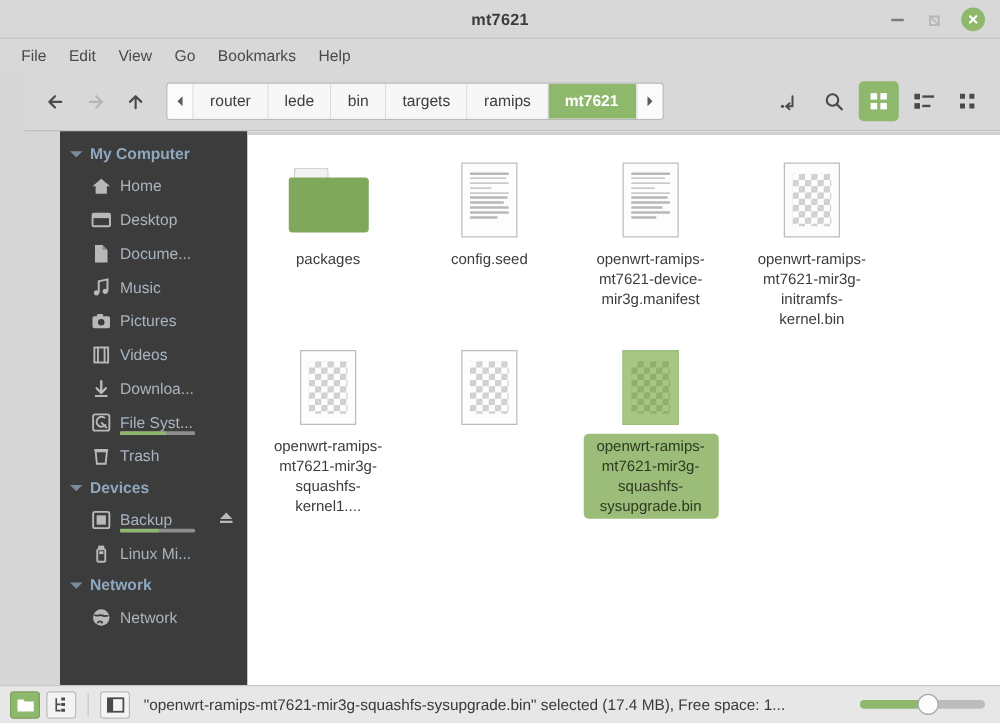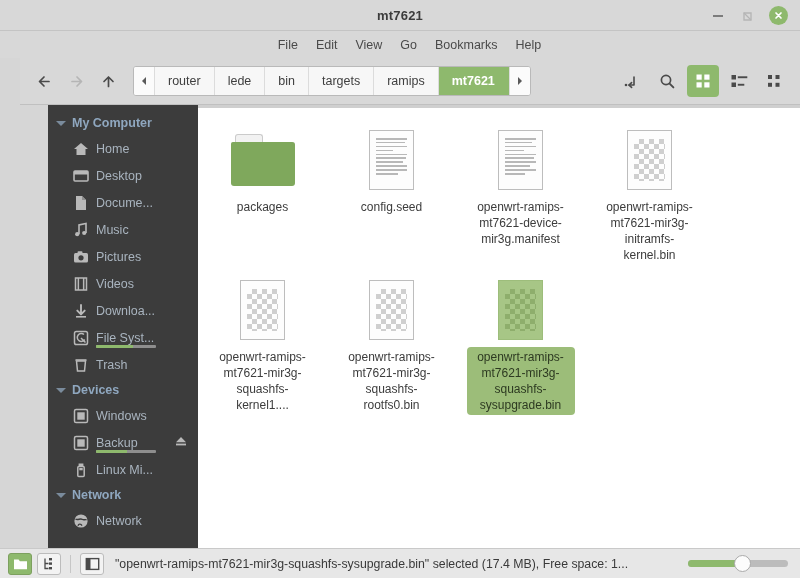--- a/index.html
+++ b/index.html
@@ -40,22 +40,21 @@
     width: 19px; height: 19px; border-radius: 50%;
     background: #8eb96d; display: flex; align-items: center; justify-content: center;
   }
   .wb-close svg { display: block; }
 
   
   .menubar {
     height: 27px; flex: 0 0 27px;
     background: #d8d8d8;
     display: flex; align-items: center;
-    padding-left: 19px;
-    justify-content: center;
+    padding-left: 8px;
   }
   .menu-item {
     font-size: 12.5px; color: #4a4a4a;
     padding: 3px 9px; border-radius: 2px;
   }
 
   
   .toolbar {
     height: 47px; flex: 0 0 47px;
     background: #d8d8d8;
@@ -464,29 +463,20 @@
           </svg>
       </span>
       <span class="side-label">Trash</span>
     </div>
 
     <div class="side-group">
       <span class="tri"></span>
       <span>Devices</span>
     </div>
 
-    <div class="side-item">
-      <span class="side-ico">
-        <svg width="16" height="16" viewBox="0 0 16 16">
-            <rect x="1.5" y="1.5" width="13" height="13" rx="1.6" fill="none" stroke="#b9b9b9" stroke-width="1.5"></rect>
-            <rect x="4.3" y="4.3" width="7.4" height="7.4" fill="#b9b9b9"></rect>
-          </svg>
-      </span>
-      <span class="side-label">Windows</span>
-    </div>
 
     <div class="side-item">
       <span class="side-ico">
         <svg width="16" height="16" viewBox="0 0 16 16">
             <rect x="1.5" y="1.5" width="13" height="13" rx="1.6" fill="none" stroke="#b9b9b9" stroke-width="1.5"></rect>
             <rect x="4.3" y="4.3" width="7.4" height="7.4" fill="#b9b9b9"></rect>
           </svg>
       </span>
       <span class="side-label">Backup</span>
       <span class="usage">
@@ -595,21 +585,20 @@
         </div>
         <div class="label">openwrt-ramips-mt7621-mir3g-squashfs-kernel1....</div>
       </div>
 
       <div class="item">
         <div class="icon-wrap">
           <div class="chk">
               <div class="pat"></div>
             </div>
         </div>
-        <div class="label">openwrt-ramips-mt7621-mir3g-squashfs-rootfs0.bin</div>
       </div>
 
       <div class="item selected">
         <div class="icon-wrap">
           <div class="chk">
               <div class="pat"></div>
             </div>
         </div>
         <div class="label">openwrt-ramips-mt7621-mir3g-squashfs-sysupgrade.bin</div>
       </div>

